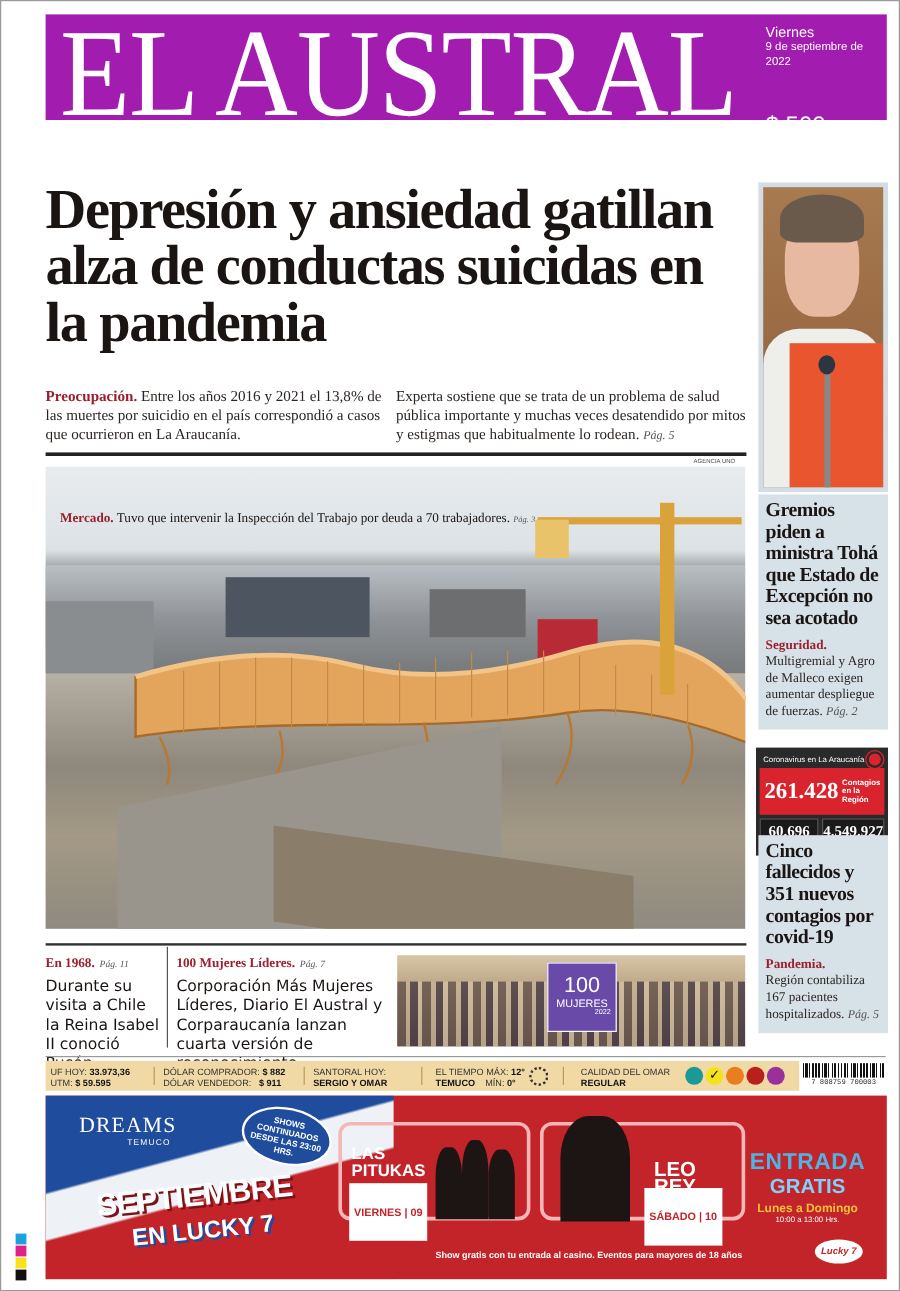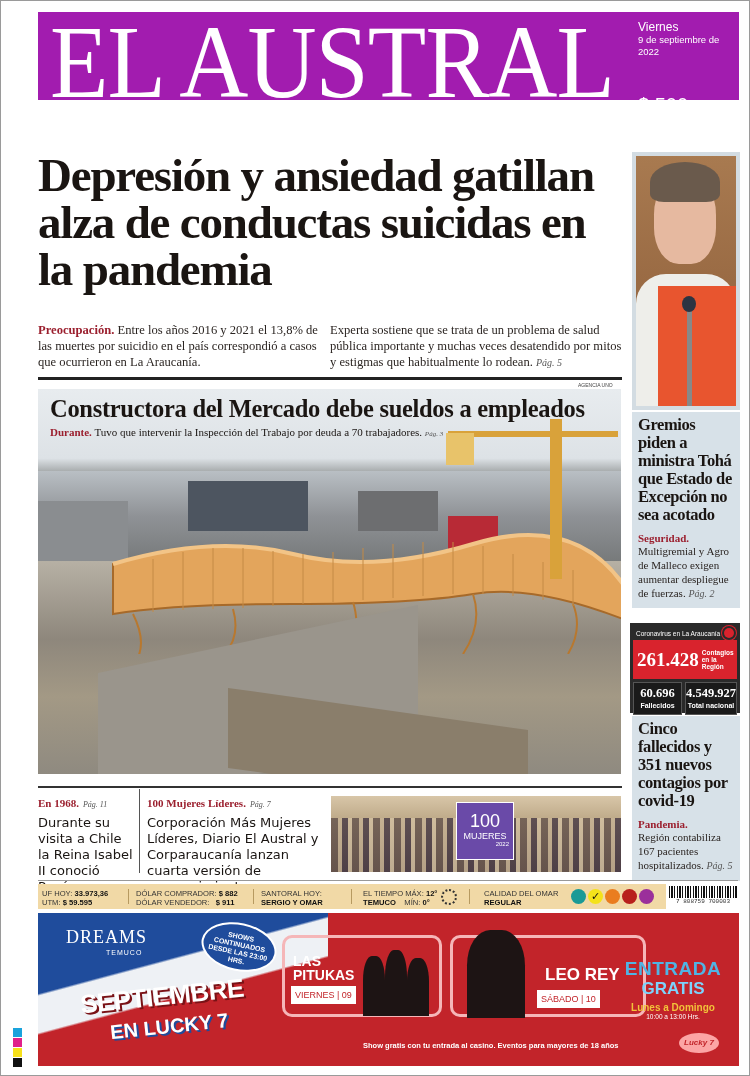--- a/index.html
+++ b/index.html
@@ -62,21 +62,21 @@
   .covid-top { font-size: 6.5px; height: 14px; display: flex; justify-content: space-between; align-items: center; padding: 0 3px; }
   .virus { width: 10px; height: 10px; border-radius: 50%; background: #d9232d; box-shadow: 0 0 0 2px #2a2a2a, 0 0 0 3px #d9232d; }
   .covid-red { background: #d9232d; height: 39px; display: flex; align-items: center; padding: 0 4px; gap: 3px; }
   .covid-big { font-family: "Liberation Serif", serif; font-weight: bold; font-size: 19px; }
   .covid-lbl { font-size: 6.5px; font-weight: bold; line-height: 7px; }
   .covid-row { display: flex; gap: 3px; margin-top: 3px; }
   .covid-cell { flex: 1; background: #1a1a1a; border: 1px solid #555; height: 33px; text-align: center; }
   .covid-num { font-family: "Liberation Serif", serif; font-weight: bold; font-size: 12.5px; margin-top: 3px; }
   .covid-sub { font-size: 7px; font-weight: bold; margin-top: 1px; }
 
-  .sb-news2 { top: 716px; width: 108px; height: 165px; }
+  .sb-news2 { top: 696px; width: 108px; height: 165px; }
 
   
   .rule-mid { position: absolute; left: 38px; top: 786px; width: 584px; height: 2px; background: #333; }
   .story { position: absolute; top: 793px; }
   .story.a { left: 38px; width: 96px; }
   .story.b { left: 147px; width: 185px; }
   .vline { position: absolute; left: 139px; top: 789px; width: 1px; height: 84px; background: #555; }
   .story-kick { color: #9b1f2e; font-weight: bold; font-size: 11px; }
   .story-h { font-family: "DejaVu Sans", sans-serif; font-size: 13px; line-height: 16px; font-weight: 500; margin-top: 4px; color: #1a1512; }
   .women { position: absolute; left: 331px; top: 796px; width: 290px; height: 76px; background: linear-gradient(180deg, #d8c6a8 0%, #b6a17f 40%, #7d6a58 100%); overflow: hidden; }
@@ -104,31 +104,31 @@
   
   .ad { position: absolute; left: 38px; top: 913px; width: 701px; height: 153px; background: #c2242a; overflow: hidden; font-family: "Liberation Sans", sans-serif; color: #fff; }
   .ad-left { position: absolute; left: 0; top: 0; width: 290px; height: 153px; background: linear-gradient(165deg, #1f4c9c 0%, #1f4c9c 35%, #eef1f5 36%, #eef1f5 52%, #c2242a 53%); }
   .ad-logo { position: absolute; left: 28px; top: 14px; color: #fff; font-family: "Liberation Serif", serif; font-size: 18px; letter-spacing: 1px; }
   .ad-logo-sub { position: absolute; left: 68px; top: 36px; font-size: 7px; letter-spacing: 1px; }
   .ad-bubble { position: absolute; left: 163px; top: 10px; width: 76px; height: 48px; border-radius: 50%; background: #1f4c9c; border: 2px solid #fff; transform: rotate(12deg); text-align: center; font-size: 7px; font-weight: bold; line-height: 8px; padding-top: 8px; }
   .ad-sept { position: absolute; left: 42px; top: 68px; font-size: 26px; font-weight: bold; transform: rotate(-6deg); text-shadow: 2px 2px 0 #7a1216; letter-spacing: -0.5px; }
   .ad-lucky { position: absolute; left: 72px; top: 102px; font-size: 20px; font-weight: bold; transform: rotate(-6deg); text-shadow: 2px 2px 0 #1f4c9c; }
   .ad-card { position: absolute; top: 22px; height: 82px; border: 3px solid #f5b6b8; border-radius: 10px; }
   .ad-card.p { left: 244px; width: 160px; }
-  .ad-card.l { left: 412px; width: 196px; }
+  .ad-card.l { left: 412px; width: 171px; }
   .ad-name { position: absolute; font-weight: bold; font-size: 14px; line-height: 14px; }
-  .ad-day { position: absolute; background: #fff; color: #c2242a; font-size: 9px; font-weight: normal; padding: 4px 4px; }
+  .ad-day { position: absolute; background: #fff; color: #c2242a; font-size: 9px; font-weight: bold; padding: 19px 4px; }
   .people { position: absolute; background: #1d1414; border-radius: 40% 40% 0 0; }
   .ad-entrada { position: absolute; left: 574px; top: 45px; text-align: center; width: 122px; }
   .ad-e1 { font-size: 19px; font-weight: bold; color: #4fb4e4; letter-spacing: 0.5px; }
   .ad-e2 { font-size: 17px; font-weight: bold; color: #7dd3fc; line-height: 18px; }
   .ad-e3 { font-size: 10px; font-weight: bold; color: #f2c23a; margin-top: 4px; }
   .ad-e4 { font-size: 6.5px; }
   .ad-foot { position: absolute; left: 325px; top: 128px; font-size: 7.5px; font-weight: bold; }
-  .ad-l7 { position: absolute; left: 641px; top: 120px; width: 40px; height: 20px; border-radius: 50%; background: #fca5a5; color: #c2242a; font-size: 8px; font-weight: bold; text-align: center; line-height: 20px; font-style: italic; }
+  .ad-l7 { position: absolute; left: 641px; top: 120px; width: 40px; height: 20px; border-radius: 50%; background: #ffffff; color: #c2242a; font-size: 8px; font-weight: bold; text-align: center; line-height: 20px; font-style: italic; }
 
   .cmyk { position: absolute; left: 13px; top: 1028px; width: 9px; }
   .cmyk div { height: 9px; margin-bottom: 1px; }
 </style>
 </head>
 <body>
 
 <div class="frame"></div>
 
 <div class="masthead">
@@ -190,23 +190,22 @@
         <path d="M420 30 L420 72"></path>
         <path d="M450 38 L450 76"></path>
         <path d="M480 46 L480 82"></path>
     </g>
   </svg>
   <div class="crane-v"></div>
   <div class="crane-h"></div>
   <div class="crane-blk"></div>
   <div class="wall"></div>
   <div class="floor"></div>
-  <div class="photo-headline">Constructora del Mercado debe sueldos a empleados</div>
   <div class="photo-lede">
-    <span class="kicker">Durante.</span>
+    <span class="kicker">Mercado.</span>
     <span>Tuvo que intervenir la Inspección del Trabajo por deuda a 70 trabajadores.</span>
     <span class="pag" style="font-size:7px">Pág. 3</span>
   </div>
 </div>
 
 <div class="sb-photo">
   <div class="sb-photo-in">
     <div class="jacket"></div>
     <div class="shirt"></div>
     <div class="face"></div>

